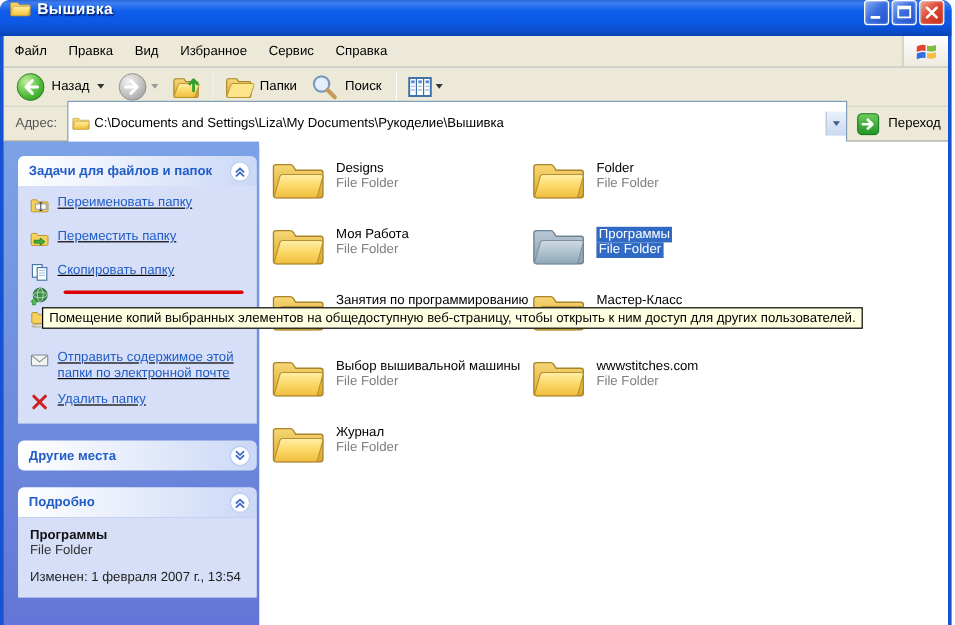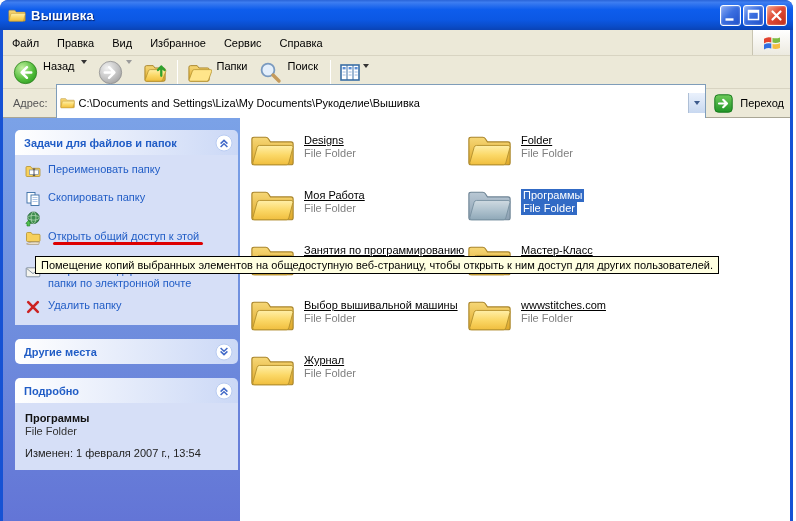--- a/index.html
+++ b/index.html
@@ -8,21 +8,21 @@
     width:796px; height:521px; background:#fff; overflow:hidden;
     font-family:"Liberation Sans","DejaVu Sans",sans-serif;
     font-size:11px; color:#000;
   }
   .window {
     position:relative; width:793px; height:521px;
     background:#1652D4; border-radius:8px 8px 0 0; overflow:hidden;
   }
   
   .titlebar {
-    height:30px; display:flex; align-items:center; padding:0 6px 0 8px;
+    height:30px; display:flex; padding:0 6px 0 8px;
     background:linear-gradient(180deg,#2A64D8 0%,#3D7DF0 8%,#0E5DEC 32%,#0C58E4 65%,#0A4CC8 88%,#0A43B4 100%);
     border-radius:8px 8px 0 0;
   }
   .title-icon { width:18px; height:15px; margin-right:5px; flex:0 0 auto; }
   .title-text {
     color:#fff; font-weight:bold; font-size:13px; flex:1;
     text-shadow:1px 1px 1px rgba(0,0,40,.6); letter-spacing:.3px;
   }
   .win-buttons { display:flex; gap:2px; }
   .wb {
@@ -41,21 +41,21 @@
   .menubar-logo {
     position:absolute; right:0; top:0; width:38px; height:25px;
     background:linear-gradient(180deg,#FFFFFF,#ECEAE0); border-left:1px solid #C9C5B2;
     display:flex; align-items:center; justify-content:center;
   }
   
   .toolbar {
     height:33px; margin:0 3px; background:#ECE9D8; display:flex; align-items:center;
     padding:0 6px; border-bottom:1px solid #D8D4C2;
   }
-  .tb-group { display:flex; padding:2px 4px; }
+  .tb-group { display:flex; align-items:center; padding:2px 4px; }
   .tb-label { margin:0 3px 0 5px; }
   .caret {
     width:0; height:0; border-left:3px solid transparent; border-right:3px solid transparent;
     border-top:4px solid #333; margin:0 3px;
   }
   .caret.dim { border-top-color:#9a9a9a; }
   .tb-sep { width:1px; height:24px; background:#C9C5B0; border-right:1px solid #fff; margin:0 5px; }
   
   .addressbar {
     height:29px; margin:0 3px; background:#ECE9D8; display:flex; align-items:center;
@@ -70,34 +70,34 @@
   .addr-text { flex:1; white-space:nowrap; overflow:hidden; }
   .addr-drop {
     width:17px; height:20px; background:linear-gradient(180deg,#EAF1FC,#C8D8F0);
     border-left:1px solid #AEBFD6; display:flex; align-items:center; justify-content:center;
   }
   .addr-drop .caret { border-top-color:#3C5A8C; margin:0; }
   .go-btn { display:flex; align-items:center; margin-left:8px; gap:7px; }
   
   .content { display:flex; height:403px; margin-left:3px; width:787px; }
   .sidebar {
-    width:237px; flex:0 0 auto; height:100%;
+    width:213px; flex:0 0 auto; height:100%;
     background:linear-gradient(180deg,#7BA2E7 0%,#6E8CDD 55%,#6375D6 100%);
     padding:12px 2px 0 12px;
   }
   .panel { margin-bottom:14px; }
   .panel-header {
     height:25px; border-radius:5px 5px 0 0; padding:0 5px 0 9px;
     background:linear-gradient(90deg,#FFFFFF 0%,#CBD8F6 100%);
     display:flex; align-items:center; justify-content:space-between;
     color:#215DC6; font-weight:bold;
   }
   .panel-header.collapsed { border-radius:5px;text-align:right; }
   .chevron-btn { width:18px; height:18px; }
-  .panel-body { background:#D6DFF7; padding:8px 4px 10px 10px; }
+  .panel-body { background:#D6DFF7; padding:8px 4px 10px 10px;text-decoration:underline; }
   .task-item { display:flex; align-items:flex-start; gap:7px; margin-bottom:12px; }
   .task-item .ticon { width:16px; height:16px; flex:0 0 auto; }
   .task-label { color:#215DC6; line-height:13px; max-width:170px; cursor:pointer; }
   .task-item.t3 { margin-bottom:4px; }
   .task-item.t4 { margin-bottom:3px; }
   .task-item.t4 .task-label { color:#5E8BDE; }
   .task-item.t5 { margin-bottom:18px; }
   .task-item.t6 { margin-bottom:9px; }
   .task-item.t7 { margin-bottom:0; }
   .details-body { background:#D6DFF7; padding:9px 8px 10px 10px; color:#111; }
@@ -106,21 +106,21 @@
   .details-modified { margin-top:9px; line-height:13px; color:#222; }
   
   .main {
     flex:1; background:#fff; padding:14px 0 0 10px;
     display:grid; grid-template-columns:217px 217px; grid-auto-rows:55px;
     align-content:start;
   }
   .tile { display:flex; gap:9px; width:212px; cursor:default; }
   .tile-icon { width:45px; height:37px; flex:0 0 auto; }
   .tile-text { padding-top:2px; white-space:nowrap; }
-  .tile-name { line-height:13px; color:#000;text-decoration:underline; }
+  .tile-name { line-height:13px; color:#000; }
   .tile-type { line-height:13px; color:#7F7F7F; }
   .tile.sel .tile-name span, .tile.sel .tile-type span {
     background:#316AC5; color:#fff; padding:0 2px; display:inline-block;
   }
   
   .tooltip {
     position:absolute; left:35px; top:256px; z-index:50;
     background:#FFFFE1; border:1px solid #000; padding:2px 5px;
     white-space:nowrap; font-size:11px; color:#000;
   }
@@ -307,20 +307,27 @@
         </div>
         <div class="panel-body">
           <div class="task-item t1">
             <svg class="ticon" viewBox="0 0 16 16">
               <path d="M1 12.5 V4.5 q0-1 1-1 h3.6 l1.3 1.8 H14 q1 0 1 1 v6.2 q0 1-1 1 H2 q-1 0-1-1 Z" fill="#F7D05C" stroke="#B5922F" stroke-width=".8"></path>
               <rect x="4.5" y="7" width="9" height="4.4" fill="#fff" stroke="#8899AA" stroke-width=".8"></rect>
               <path d="M9 6 v6.4 M7.8 6 h2.4 M7.8 12.4 h2.4" stroke="#445" stroke-width=".9" fill="none"></path>
             </svg>
             <span class="task-label">Переименовать папку</span>
           </div>
+          <div class="task-item t2">
+            <svg class="ticon" viewBox="0 0 16 16">
+              <path d="M1 12.5 V4.5 q0-1 1-1 h3.6 l1.3 1.8 H14 q1 0 1 1 v6.2 q0 1-1 1 H2 q-1 0-1-1 Z" fill="#F7D05C" stroke="#B5922F" stroke-width=".8"></path>
+              <path d="M3.5 9.2 h5 V7.4 l4 3 -4 3 v-1.8 h-5 z" fill="#3FAE3F" stroke="#1F7D1F" stroke-width=".7"></path>
+            </svg>
+            <span class="task-label">Переместить папку</span>
+          </div>
           <div class="task-item t3">
             <svg class="ticon" viewBox="0 0 16 16">
               <rect x="2" y="1.5" width="8" height="10.5" fill="#fff" stroke="#3A6EA5" stroke-width=".9"></rect>
               <rect x="6" y="4" width="8" height="10.5" fill="#fff" stroke="#3A6EA5" stroke-width=".9"></rect>
               <path d="M7.5 6.5 h5 M7.5 8.5 h5 M7.5 10.5 h5" stroke="#9AB8E0" stroke-width=".8"></path>
             </svg>
             <span class="task-label">Скопировать папку</span>
           </div>
           <div class="task-item t4">
             <svg class="ticon" viewBox="0 0 16 16">

